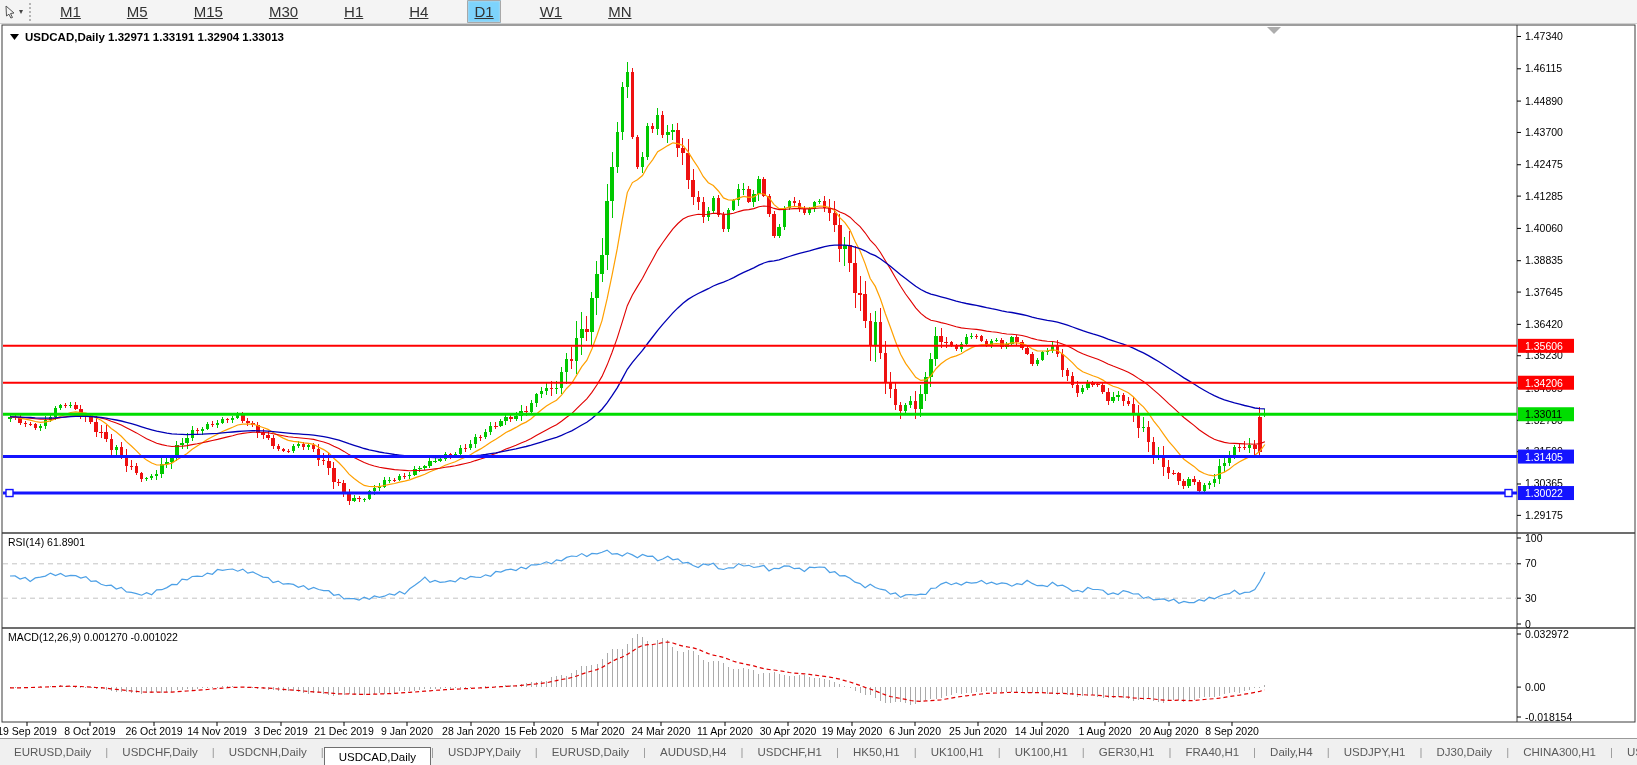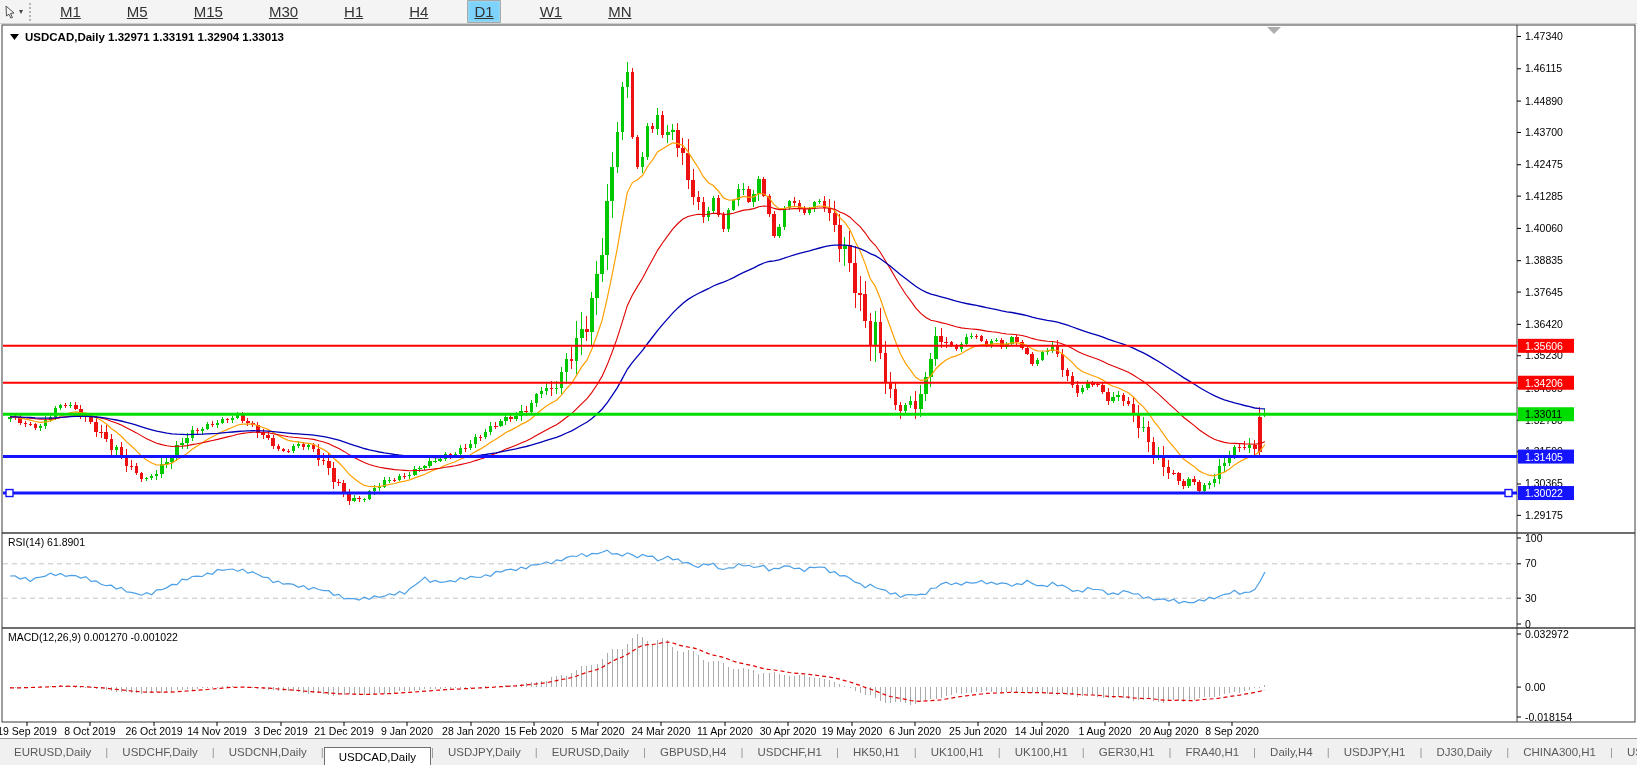--- a/index.html
+++ b/index.html
@@ -916,21 +916,21 @@
         <div class="tab">USDCHF,Daily</div>
         <span class="tabsep">|</span>
         <div class="tab">USDCNH,Daily</div>
         <span class="tabsep">|</span>
         <div class="tab active">USDCAD,Daily</div>
         <span class="tabsep">|</span>
         <div class="tab">USDJPY,Daily</div>
         <span class="tabsep">|</span>
         <div class="tab">EURUSD,Daily</div>
         <span class="tabsep">|</span>
-        <div class="tab">GBPUSD,H4</div>
+        <div class="tab">AUDUSD,H4</div>
         <span class="tabsep">|</span>
         <div class="tab">USDCHF,H1</div>
         <span class="tabsep">|</span>
         <div class="tab">HK50,H1</div>
         <span class="tabsep">|</span>
         <div class="tab">UK100,H1</div>
         <span class="tabsep">|</span>
         <div class="tab">UK100,H1</div>
         <span class="tabsep">|</span>
         <div class="tab">GER30,H1</div>

